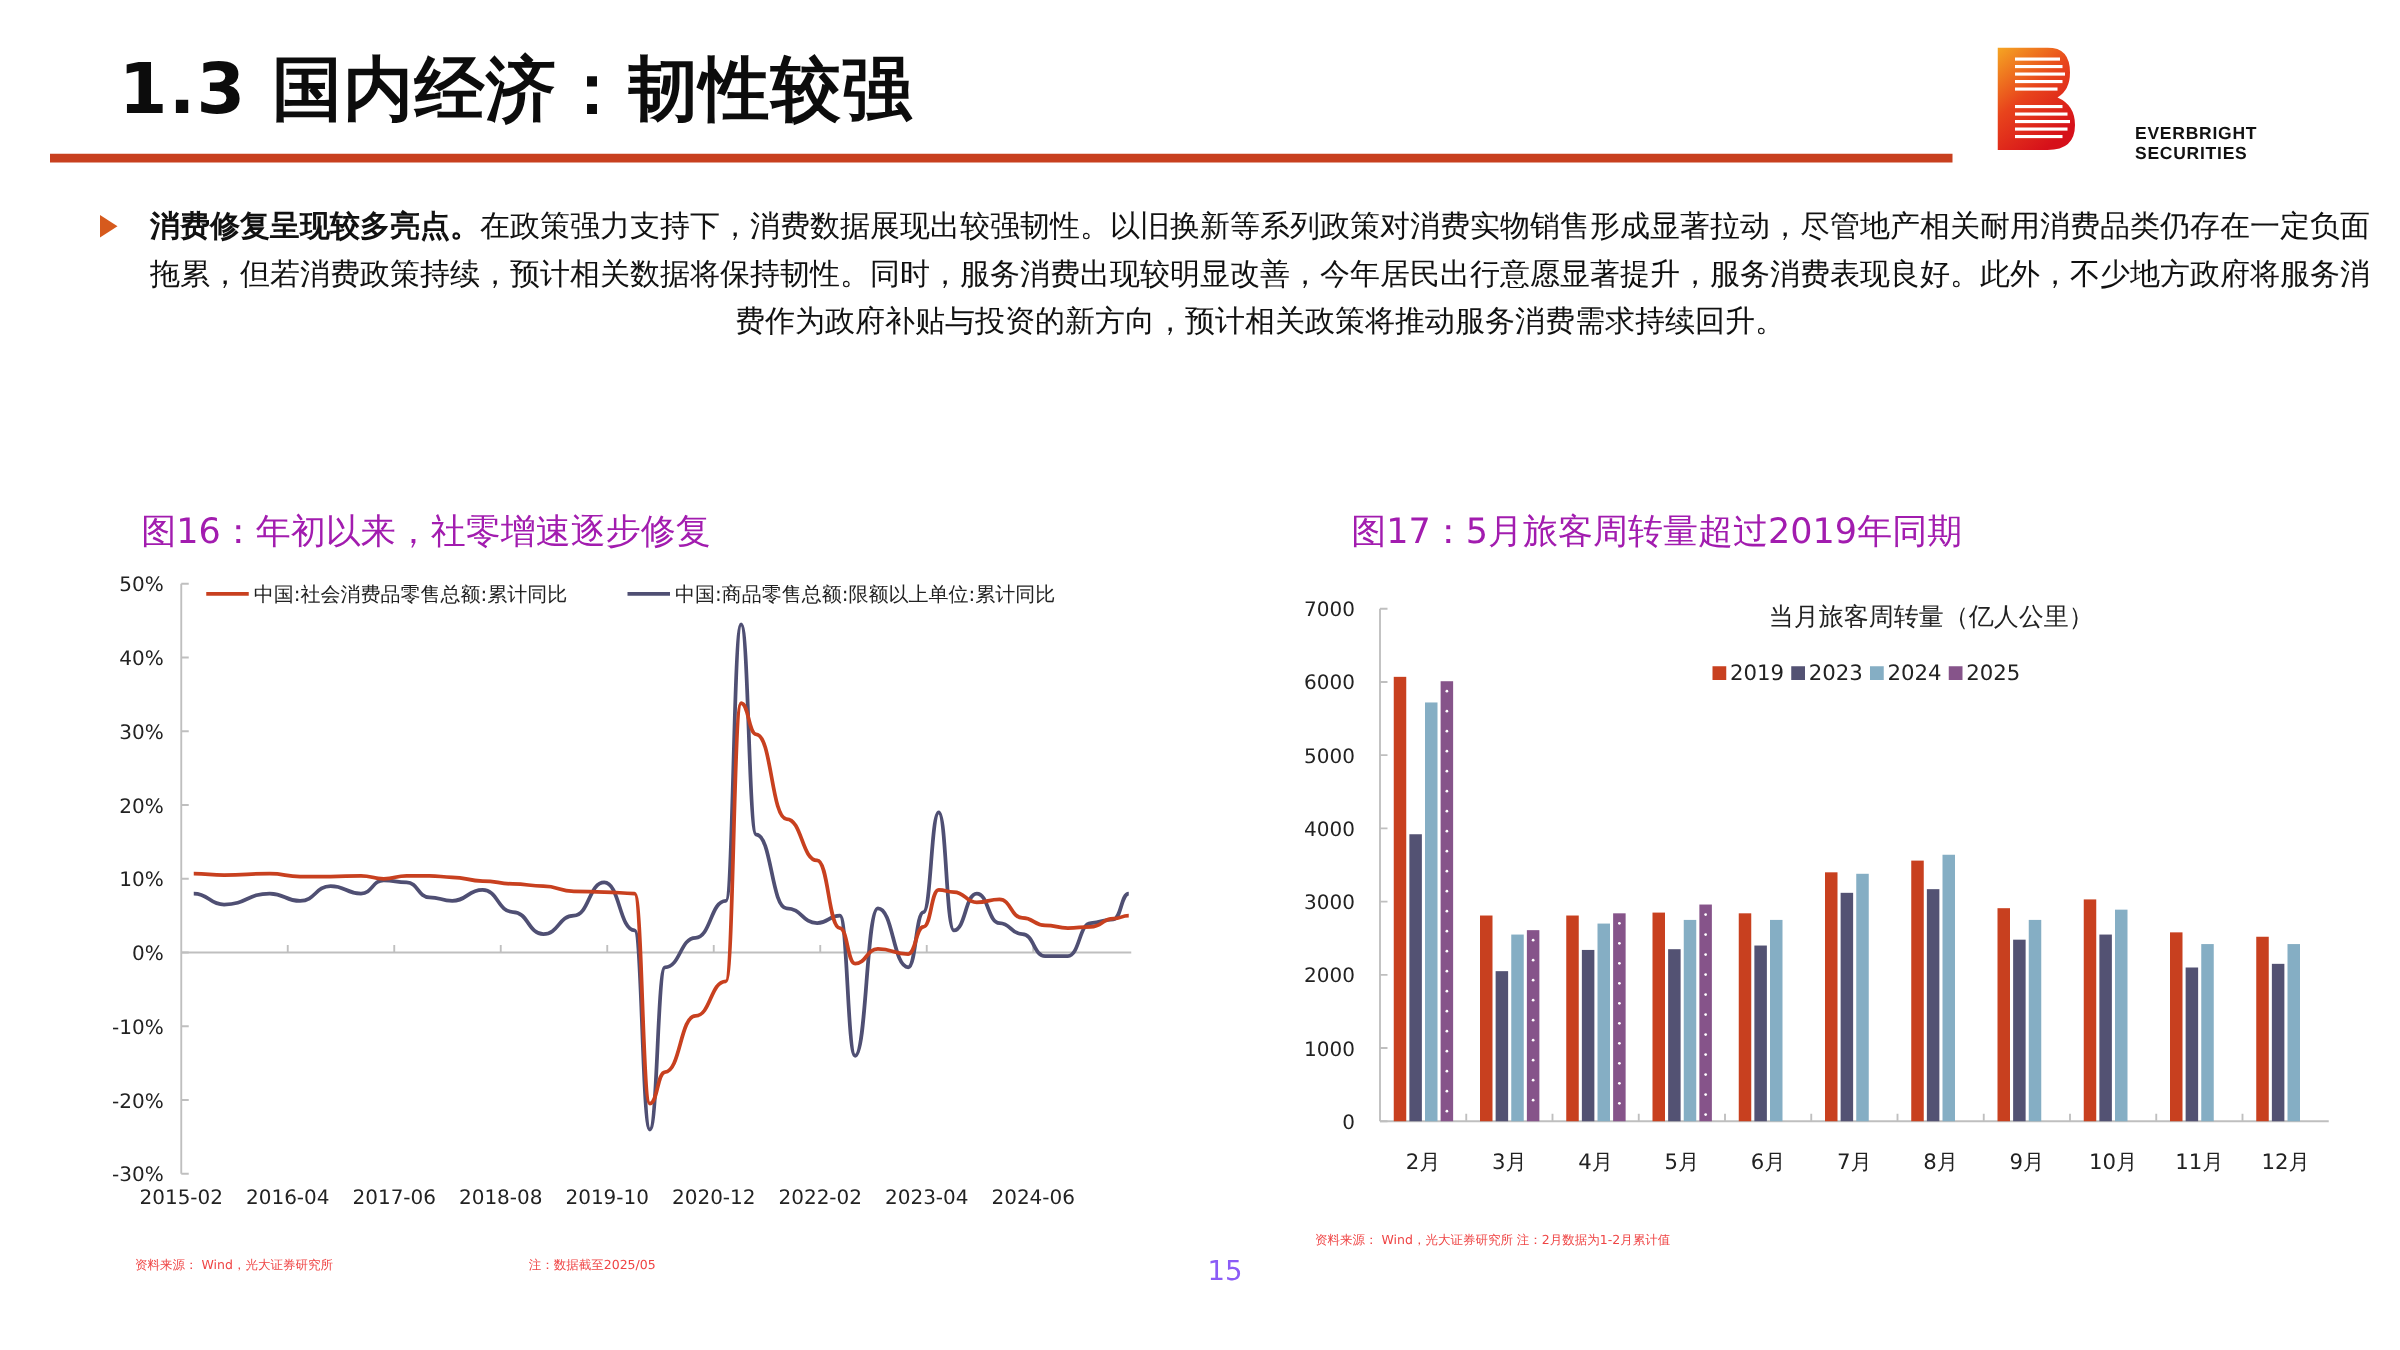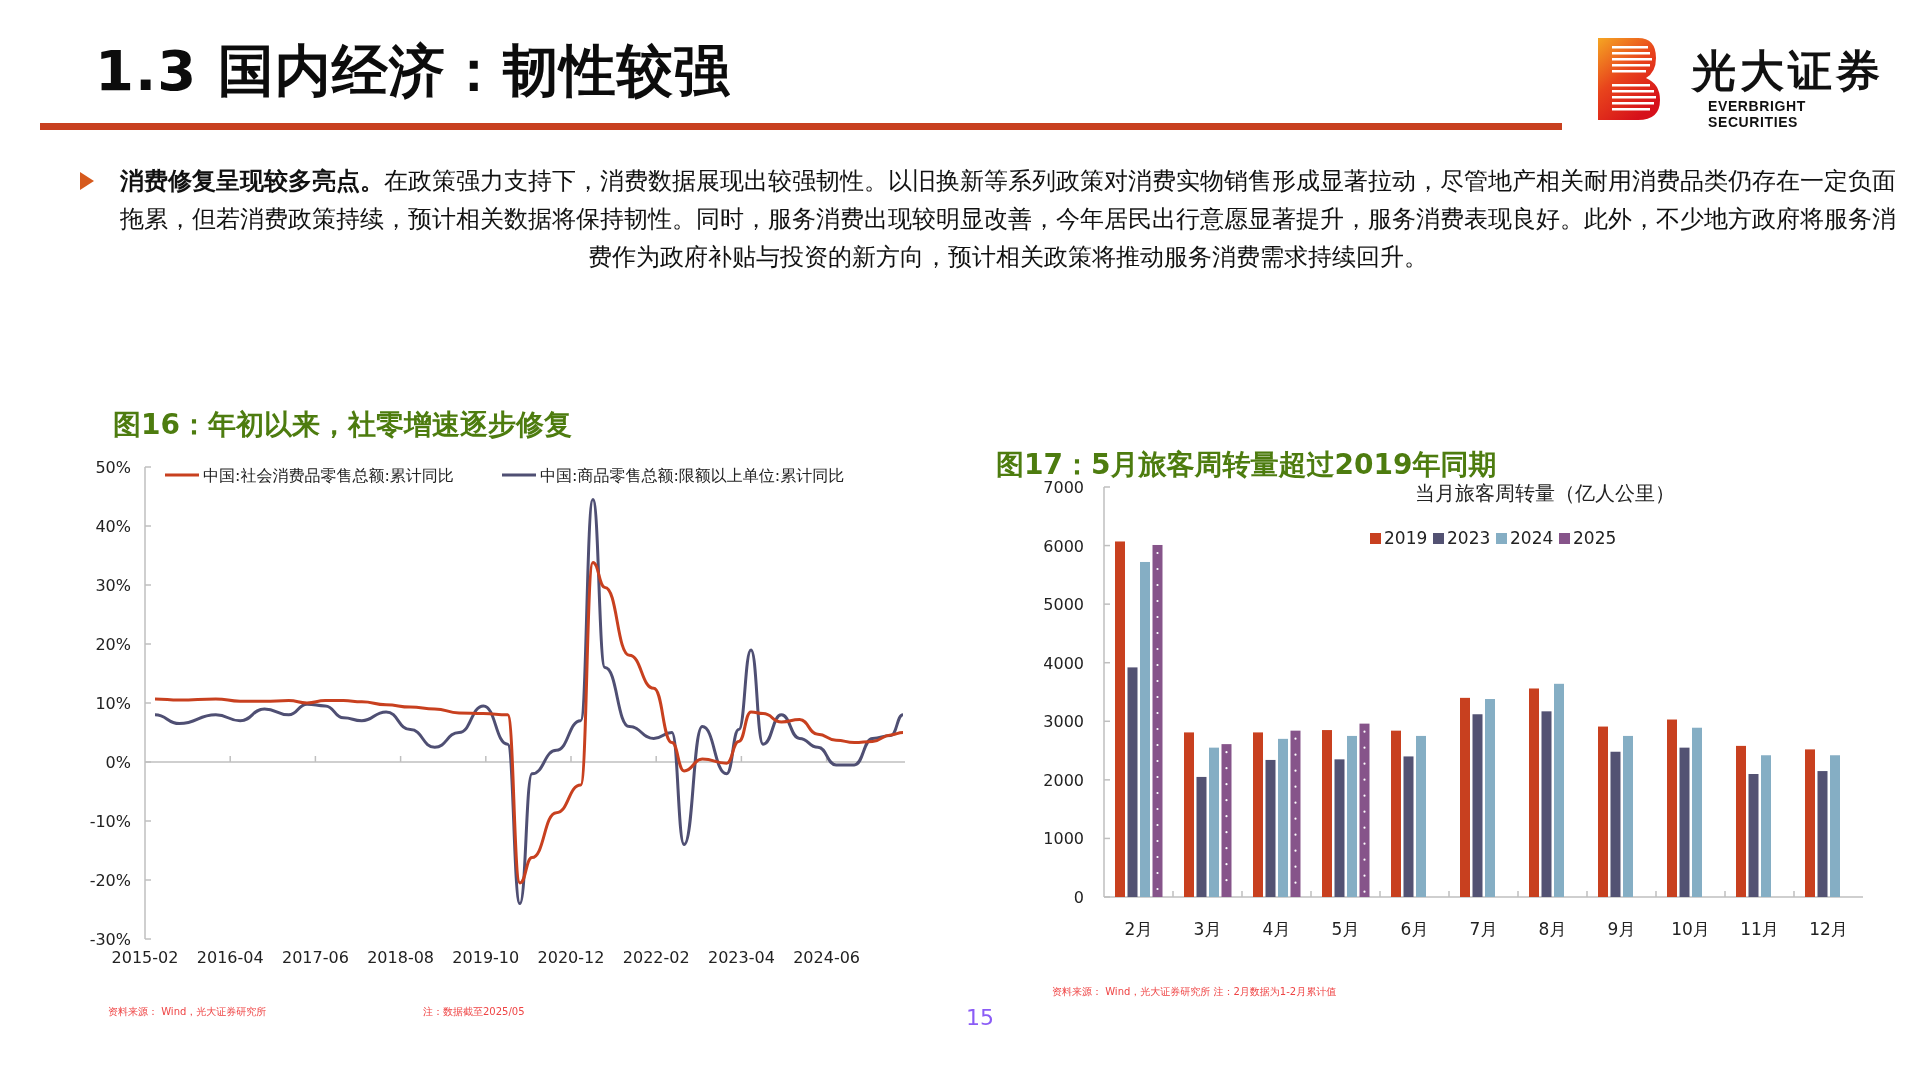--- a/index.html
+++ b/index.html
@@ -11,21 +11,21 @@
   .logo { position:absolute; left:1598px; top:36px; width:300px; height:86px; }
   .logo-mark { position:absolute; left:0; top:2px; width:62px; height:82px; }
   .logo-cn { position:absolute; left:94px; top:6px; font-size:44px; font-weight:bold; letter-spacing:4px; color:#111; }
   .logo-en { position:absolute; left:94px; top:62px; font-size:14px; font-weight:bold; letter-spacing:0.6px; color:#111;
              font-family:"Liberation Sans",sans-serif;padding-left:16px; }
   .bullet { position:absolute; left:80px; top:162px; width:1820px; font-size:24px; line-height:38px; color:#111; }
   .bullet-arrow { position:absolute; left:0; top:10px; width:0; height:0;
                   border-top:9px solid transparent; border-bottom:9px solid transparent; border-left:14px solid #d65a1d; }
   .bullet-text { margin-left:36px;text-align:center; }
   .bullet-text b { font-weight:bold; }
-  .fig-title { position:absolute; font-size:28px; font-weight:bold; color:#4d7c0f; }
+  .fig-title { position:absolute; font-size:28px; font-weight:normal; color:#a21caf; }
   .chart { position:absolute; }
   .source { position:absolute; font-size:10px; color:#ef4444; }
   .page-num { position:absolute; left:966px; top:1005px; font-size:22px; color:#8b5cf6; }
   svg text { font-family:"DejaVu Sans","Liberation Sans",sans-serif; }
 </style>
 </head>
 <body>
 
 <div class="title">1.3 国内经济：韧性较强</div>
 <div class="title-rule"></div>
@@ -46,21 +46,20 @@
       <rect x="14" y="20" width="40" height="2.5"></rect>
       <rect x="14" y="26" width="38" height="2.5"></rect>
       <rect x="14" y="32" width="34" height="2.5"></rect>
       <rect x="14" y="46" width="38" height="2.5"></rect>
       <rect x="14" y="52" width="42" height="2.5"></rect>
       <rect x="14" y="58" width="44" height="2.5"></rect>
       <rect x="14" y="64" width="42" height="2.5"></rect>
       <rect x="14" y="70" width="38" height="2.5"></rect>
     </g>
   </svg>
-  <div class="logo-cn">光大证券</div>
   <div class="logo-en">EVERBRIGHT SECURITIES</div>
 </div>
 
 <div class="bullet">
   <span class="bullet-arrow"></span>
   <div class="bullet-text"><b>消费修复呈现较多亮点。</b><span>在政策强力支持下，消费数据展现出较强韧性。以旧换新等系列政策对消费实物销售形成显著拉动，尽管地产相关耐用消费品类仍存在一定负面拖累，但若消费政策持续，预计相关数据将保持韧性。同时，服务消费出现较明显改善，今年居民出行意愿显著提升，服务消费表现良好。此外，不少地方政府将服务消费作为政府补贴与投资的新方向，预计相关政策将推动服务消费需求持续回升。</span></div>
 </div>
 
 <div class="fig-title" style="left:113px; top:406px;">图16：年初以来，社零增速逐步修复</div>
 <svg id="chart16" class="chart" style="left:90px; top:450px;" width="830" height="520">
@@ -104,21 +103,21 @@
     <path d="M65.0 264.8 C77.2 264.8 77.2 273.6 89.3 273.6 C107.6 273.6 107.6 264.8 125.8 264.8 C138.0 264.8 138.0 270.7 150.1 270.7 C162.3 270.7 162.3 258.9 174.5 258.9 C186.6 258.9 186.6 264.8 198.8 264.8 C207.9 264.8 207.9 254.2 217.0 254.2 C226.2 254.2 226.2 255.9 235.3 255.9 C244.4 255.9 244.4 267.8 253.5 267.8 C262.6 267.8 262.6 270.7 271.8 270.7 C283.9 270.7 283.9 261.9 296.1 261.9 C308.3 261.9 308.3 279.6 320.4 279.6 C332.6 279.6 332.6 297.3 344.7 297.3 C356.9 297.3 356.9 282.5 369.1 282.5 C381.2 282.5 381.2 255.9 393.4 255.9 C405.6 255.9 405.6 294.3 417.7 294.3 C423.8 294.3 423.8 453.6 429.9 453.6 C436.0 453.6 436.0 323.8 442.0 323.8 C454.2 323.8 454.2 300.2 466.4 300.2 C478.5 300.2 478.5 270.7 490.7 270.7 C496.8 270.7 496.8 49.4 502.9 49.4 C508.9 49.4 508.9 217.6 515.0 217.6 C527.2 217.6 527.2 276.6 539.3 276.6 C551.5 276.6 551.5 288.4 563.7 288.4 C572.8 288.4 572.8 282.5 581.9 282.5 C588.0 282.5 588.0 394.6 594.1 394.6 C603.2 394.6 603.2 276.6 612.3 276.6 C624.5 276.6 624.5 323.8 636.6 323.8 C642.7 323.8 642.7 279.6 648.8 279.6 C654.9 279.6 654.9 199.9 661.0 199.9 C667.0 199.9 667.0 294.3 673.1 294.3 C682.3 294.3 682.3 264.8 691.4 264.8 C700.5 264.8 700.5 288.4 709.6 288.4 C718.7 288.4 718.7 297.3 727.9 297.3 C737.0 297.3 737.0 314.9 746.1 314.9 C755.2 314.9 755.2 314.9 764.3 314.9 C773.5 314.9 773.5 288.4 782.6 288.4 C791.7 288.4 791.7 285.4 800.8 285.4 C806.9 285.4 806.9 264.8 813.0 264.8" fill="none" stroke="#4f4f73" stroke-width="3" stroke-linejoin="round"></path>
     <path d="M65.0 248.9 C77.2 248.9 77.2 250.1 89.3 250.1 C107.6 250.1 107.6 248.9 125.8 248.9 C138.0 248.9 138.0 251.2 150.1 251.2 C162.3 251.2 162.3 251.2 174.5 251.2 C186.6 251.2 186.6 250.6 198.8 250.6 C207.9 250.6 207.9 253.0 217.0 253.0 C226.2 253.0 226.2 250.6 235.3 250.6 C244.4 250.6 244.4 250.6 253.5 250.6 C262.6 250.6 262.6 251.8 271.8 251.8 C283.9 251.8 283.9 254.8 296.1 254.8 C308.3 254.8 308.3 257.1 320.4 257.1 C332.6 257.1 332.6 258.9 344.7 258.9 C356.9 258.9 356.9 263.0 369.1 263.0 C381.2 263.0 381.2 263.6 393.4 263.6 C405.6 263.6 405.6 264.8 417.7 264.8 C423.8 264.8 423.8 432.9 429.9 432.9 C436.0 432.9 436.0 407.6 442.0 407.6 C454.2 407.6 454.2 362.7 466.4 362.7 C478.5 362.7 478.5 335.0 490.7 335.0 C496.8 335.0 496.8 112.6 502.9 112.6 C508.9 112.6 508.9 137.4 515.0 137.4 C527.2 137.4 527.2 205.2 539.3 205.2 C551.5 205.2 551.5 238.3 563.7 238.3 C572.8 238.3 572.8 292.5 581.9 292.5 C588.0 292.5 588.0 320.9 594.1 320.9 C603.2 320.9 603.2 309.1 612.3 309.1 C624.5 309.1 624.5 313.2 636.6 313.2 C642.7 313.2 642.7 291.4 648.8 291.4 C654.9 291.4 654.9 261.9 661.0 261.9 C667.0 261.9 667.0 263.6 673.1 263.6 C682.3 263.6 682.3 271.9 691.4 271.9 C700.5 271.9 700.5 269.5 709.6 269.5 C718.7 269.5 718.7 284.3 727.9 284.3 C737.0 284.3 737.0 290.2 746.1 290.2 C755.2 290.2 755.2 292.5 764.3 292.5 C773.5 292.5 773.5 291.4 782.6 291.4 C791.7 291.4 791.7 284.9 800.8 284.9 C806.9 284.9 806.9 282.5 813.0 282.5" fill="none" stroke="#c8401f" stroke-width="3" stroke-linejoin="round"></path>
     <line x1="75" y1="25" x2="109" y2="25" stroke="#c8401f" stroke-width="3"></line>
     <text x="113" y="31" font-size="16" fill="#222">中国:社会消费品零售总额:累计同比</text>
     <line x1="412" y1="25" x2="446" y2="25" stroke="#4f4f73" stroke-width="3"></line>
     <text x="450" y="31" font-size="16" fill="#222">中国:商品零售总额:限额以上单位:累计同比</text>
   </svg>
 <div class="source" style="left:108px; top:1005px;">资料来源： Wind，光大证券研究所</div>
 <div class="source" style="left:423px; top:1005px;text-align:center;">注：数据截至2025/05</div>
 
-<div class="fig-title" style="left:996px; top:406px;margin-top:40px;">图17：5月旅客周转量超过2019年同期</div>
+<div class="fig-title" style="left:1081px; top:406px;">图17：5月旅客周转量超过2019年同期</div>
 <svg id="chart17" class="chart" style="left:1030px; top:470px;" width="860" height="480">
     <text x="515" y="30" text-anchor="middle" font-size="20" fill="#222">当月旅客周转量（亿人公里）</text>
     <rect x="340" y="63" width="11" height="11" fill="#c8401f"></rect>
     <text x="354" y="74" font-size="17" fill="#222">2019</text>
     <rect x="403" y="63" width="11" height="11" fill="#535273"></rect>
     <text x="417" y="74" font-size="17" fill="#222">2023</text>
     <rect x="466" y="63" width="11" height="11" fill="#85aec4"></rect>
     <text x="480" y="74" font-size="17" fill="#222">2024</text>
     <rect x="529" y="63" width="11" height="11" fill="#86548a"></rect>
     <text x="543" y="74" font-size="17" fill="#222">2025</text>

